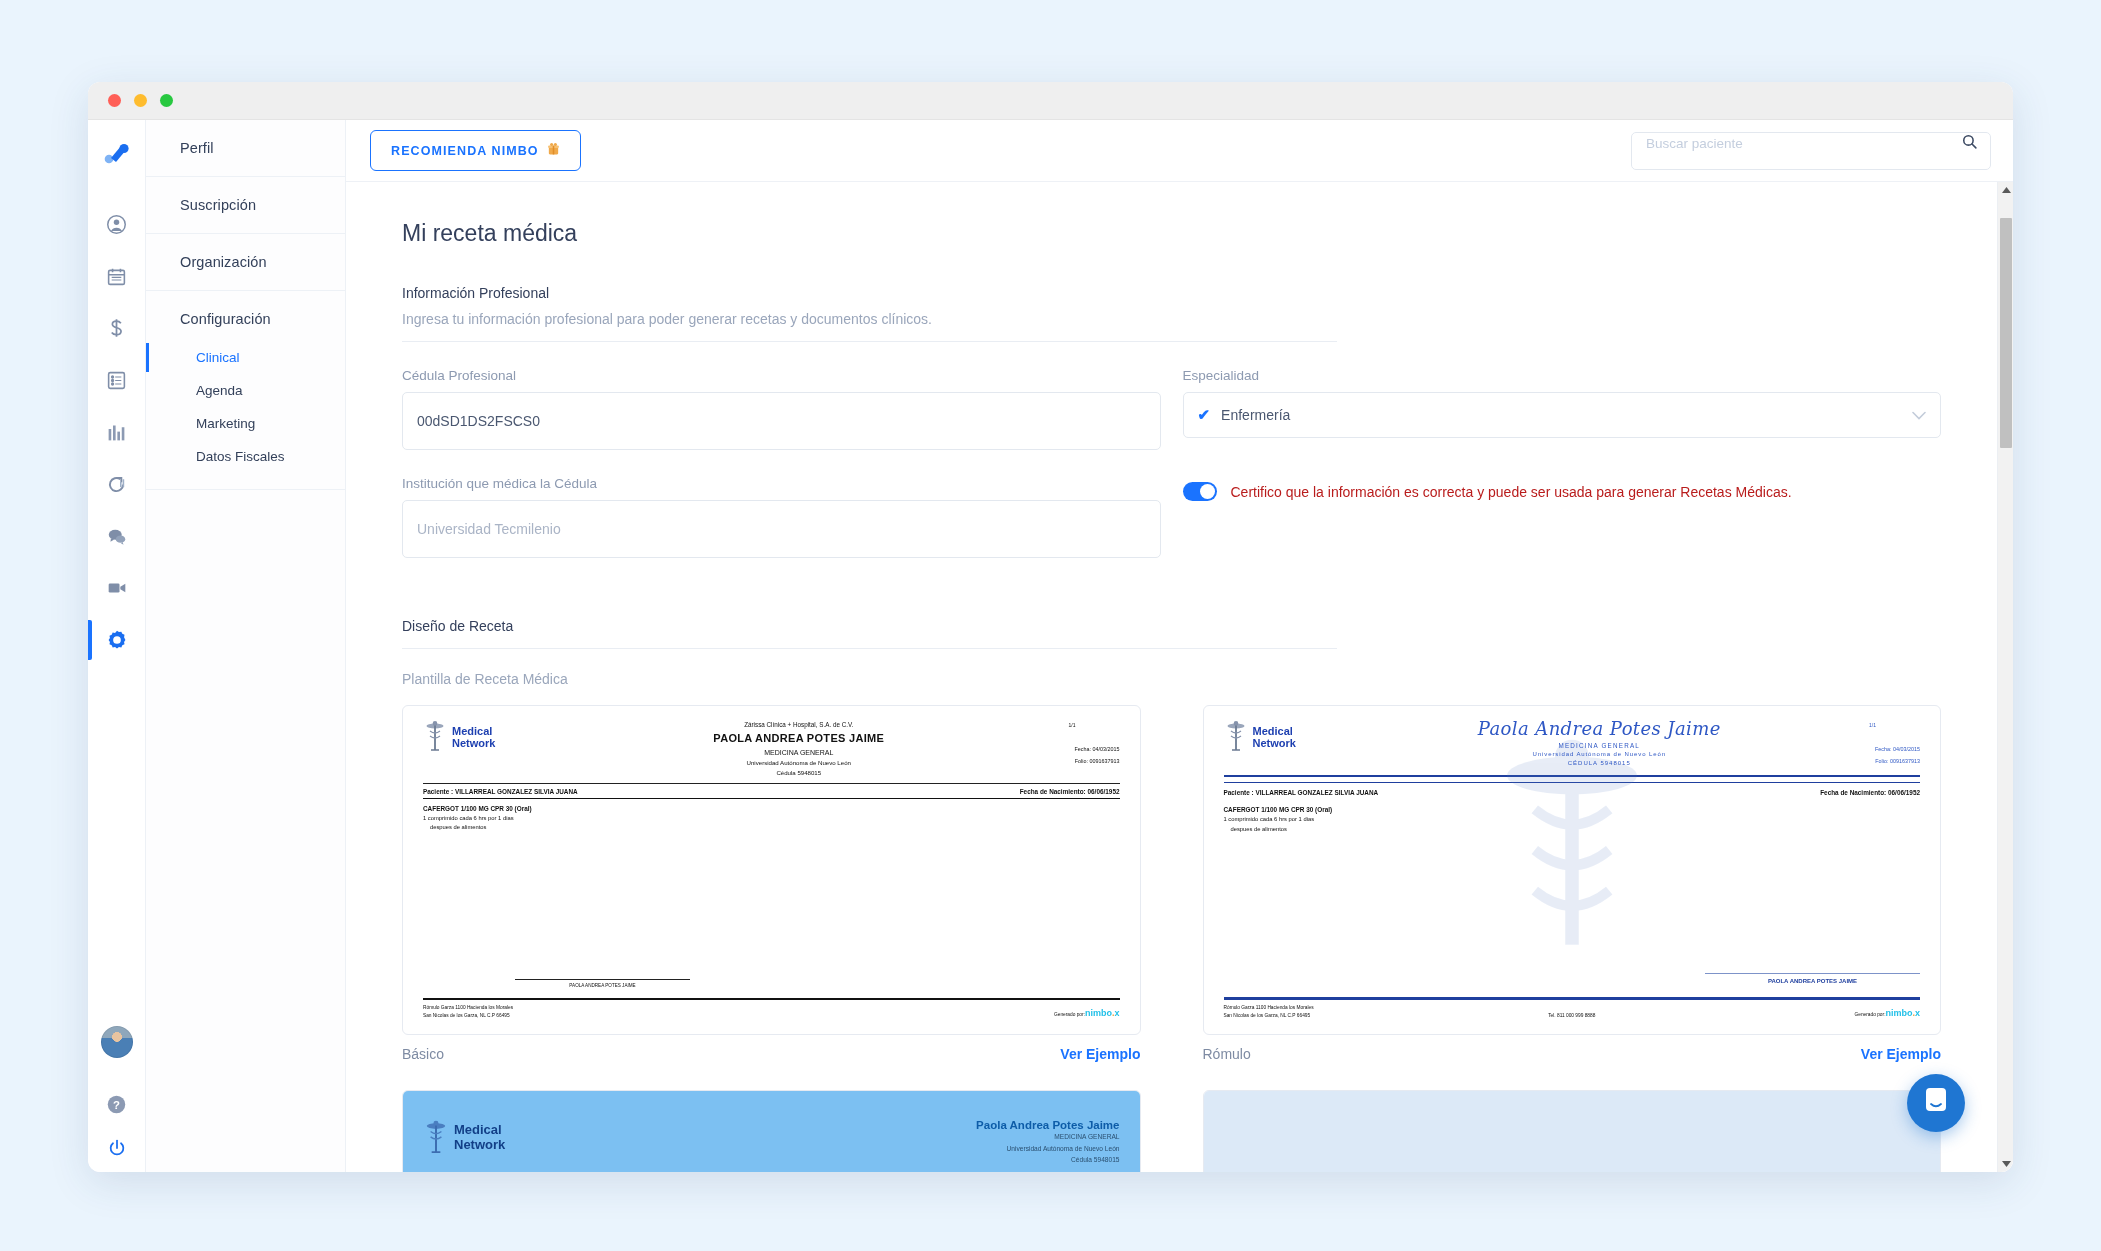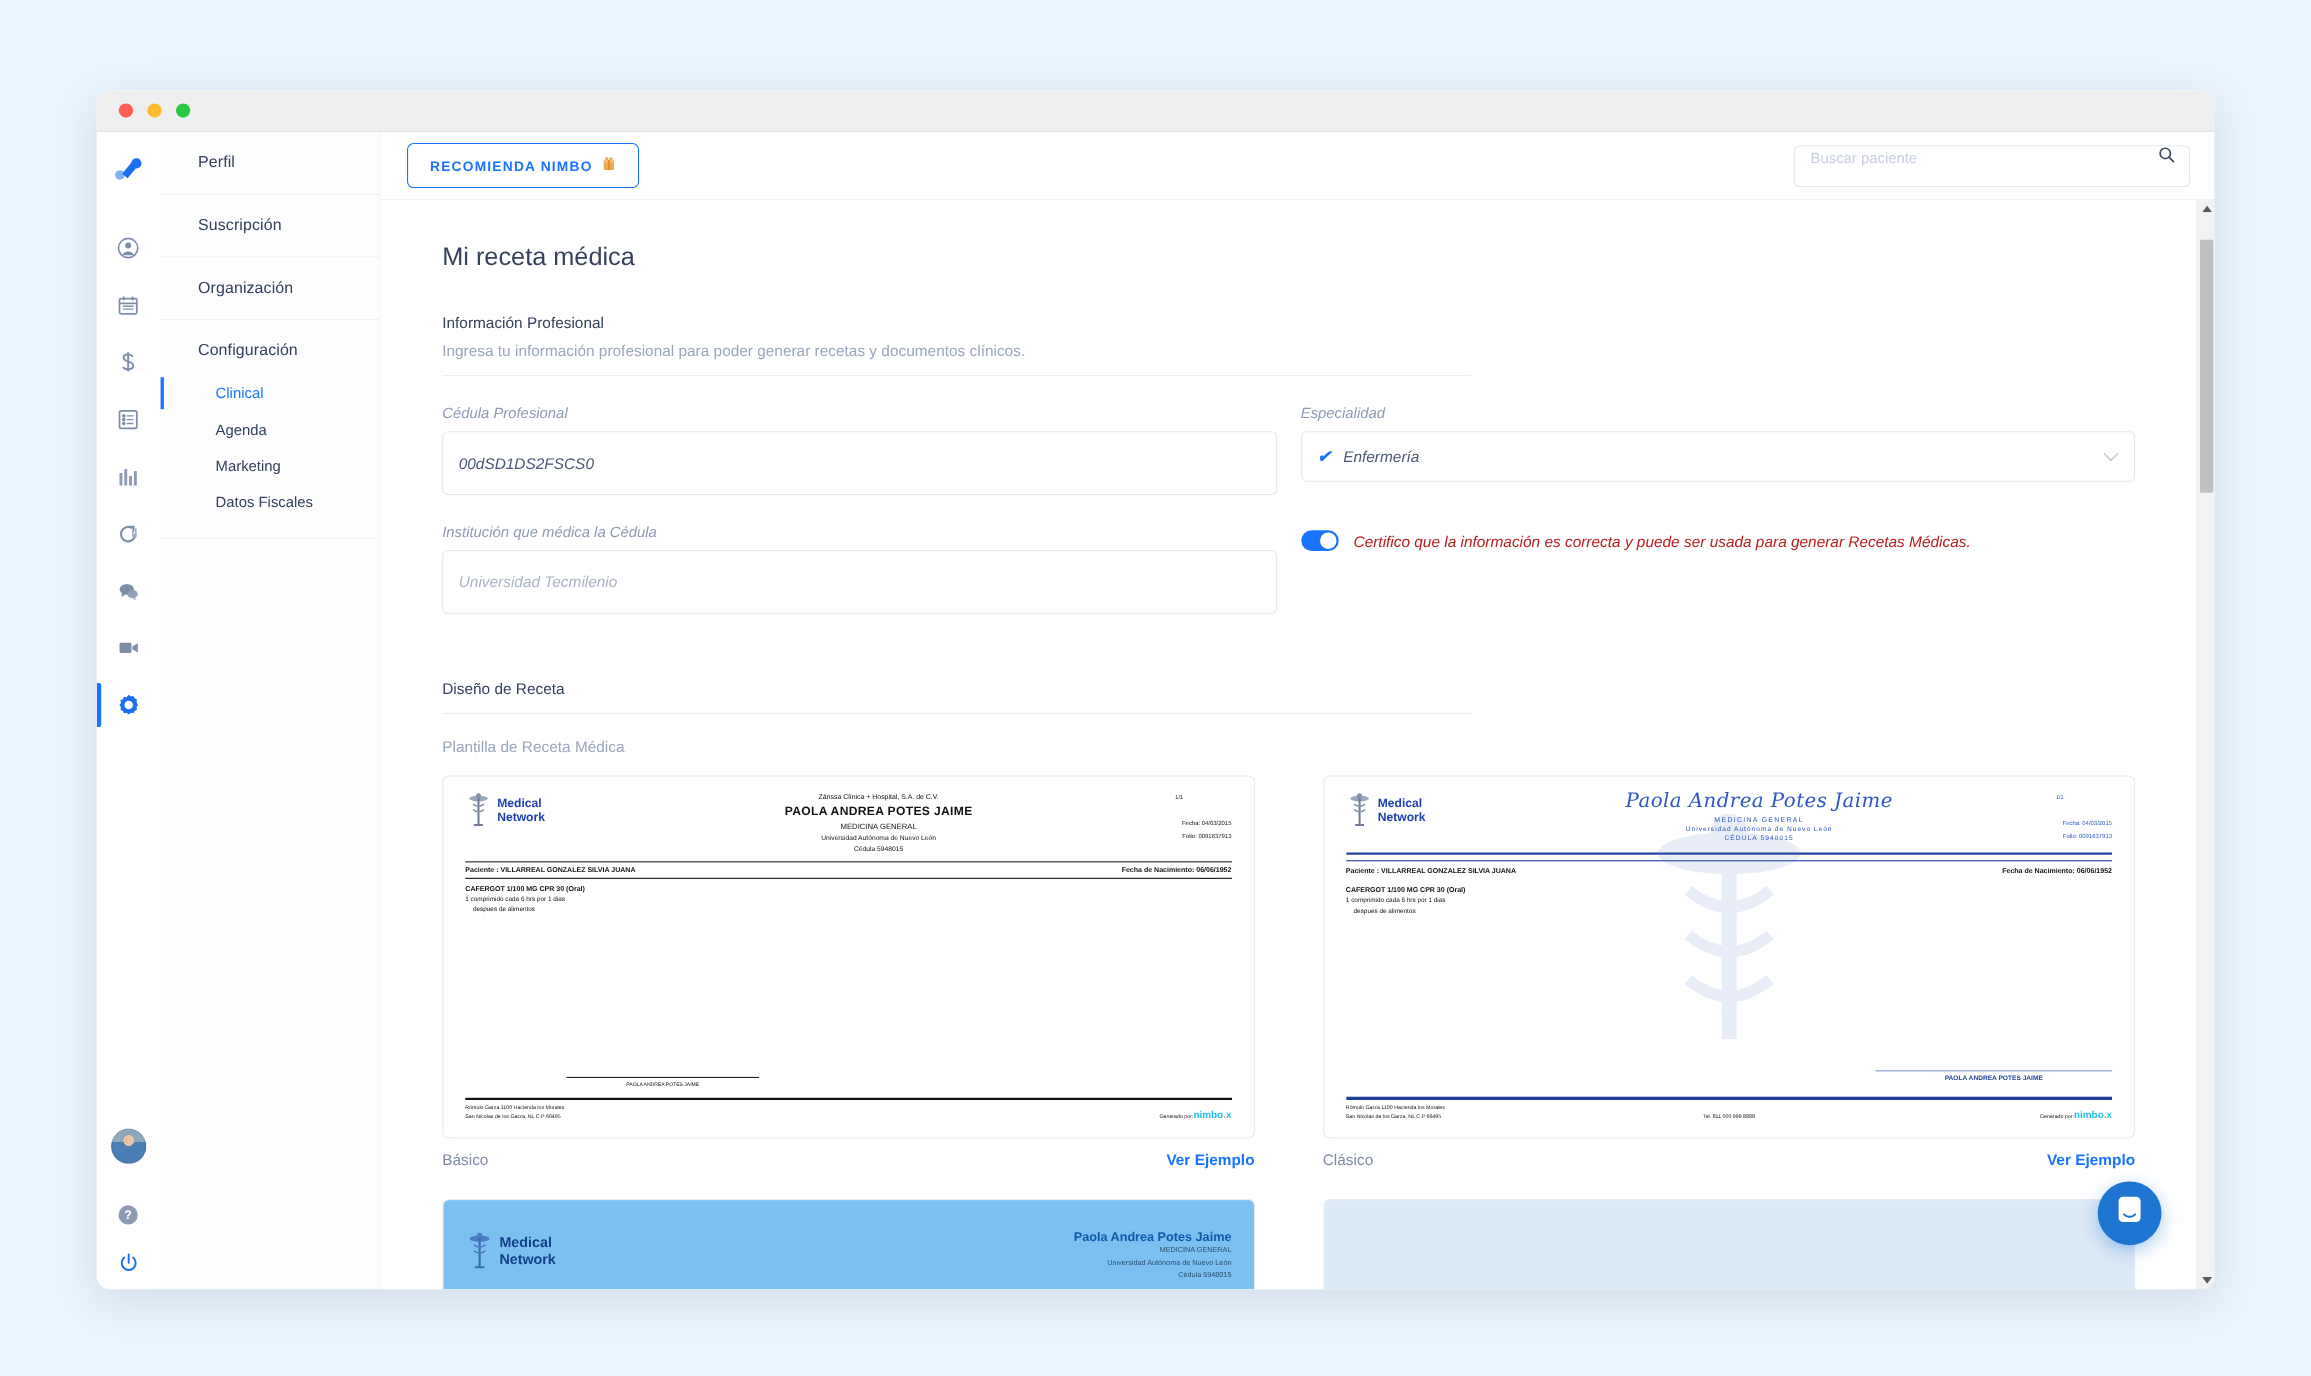--- a/index.html
+++ b/index.html
@@ -119,21 +119,21 @@
   .sbar-thumb {
     position:absolute; left:2px; width:12px; top:36px; height:230px;
     background:#c0c0c0; border-radius:1px;
   }
 
   h1.page-title { font-size:23px; font-weight:500; color:#34405c; margin-bottom:38px; }
   .sec-title { font-size:14px; color:#34405c; font-weight:500; margin-bottom:10px; }
   .sec-sub { font-size:14px; color:#9aa6bb; }
   .sec-rule { border-bottom:1px solid #e9edf3; margin:14px 0 26px 0; max-width:935px; }
 
-  .form-grid { display:flex; gap:22px;font-style:italic; }
+  .form-grid { display:flex; gap:22px; }
   .col { flex:1 1 0; min-width:0; max-width:800px; }
   .field-label { font-size:13.5px; color:#8d9ab1; margin-bottom:9px; }
   .field-input {
     height:58px; border:1px solid #e3e8ef; border-radius:5px; background:#fff;
     display:flex; align-items:center; padding:16px 14px; font-size:14px; color:#4a5770;
   }
   .field-input.placeholder { color:#aab4c6; }
   .field-block { margin-bottom:26px; }
   .select {
     height:46px; border:1px solid #e3e8ef; border-radius:5px; background:#fff;
@@ -572,21 +572,21 @@
                     <div>San Nicolas de los Garza,  NL C.P 66495</div>
                   </div>
                   <div class="rx-tel">Tel. 811 000 999 8888</div>
                   <div class="rx-gen">
                     <span>Generado por:</span>
                     <span class="nimbo"><span>nimbo</span><i>.</i><span>x</span></span>
                   </div>
                 </div>
               </div>
               <div class="tpl-foot">
-                <span class="tpl-name">Clásico</span>
+                <span class="tpl-name">Rómulo</span>
                 <span class="tpl-link">Ver Ejemplo</span>
               </div>
             </div>
 
             <div>
               <div class="tpl-card">
                 <div class="rx azul">
                   <div class="rx-head" style="padding-top:14px;">
                     <div class="logo-blk">
                       <svg width="26" height="38" viewBox="0 0 24 34">

